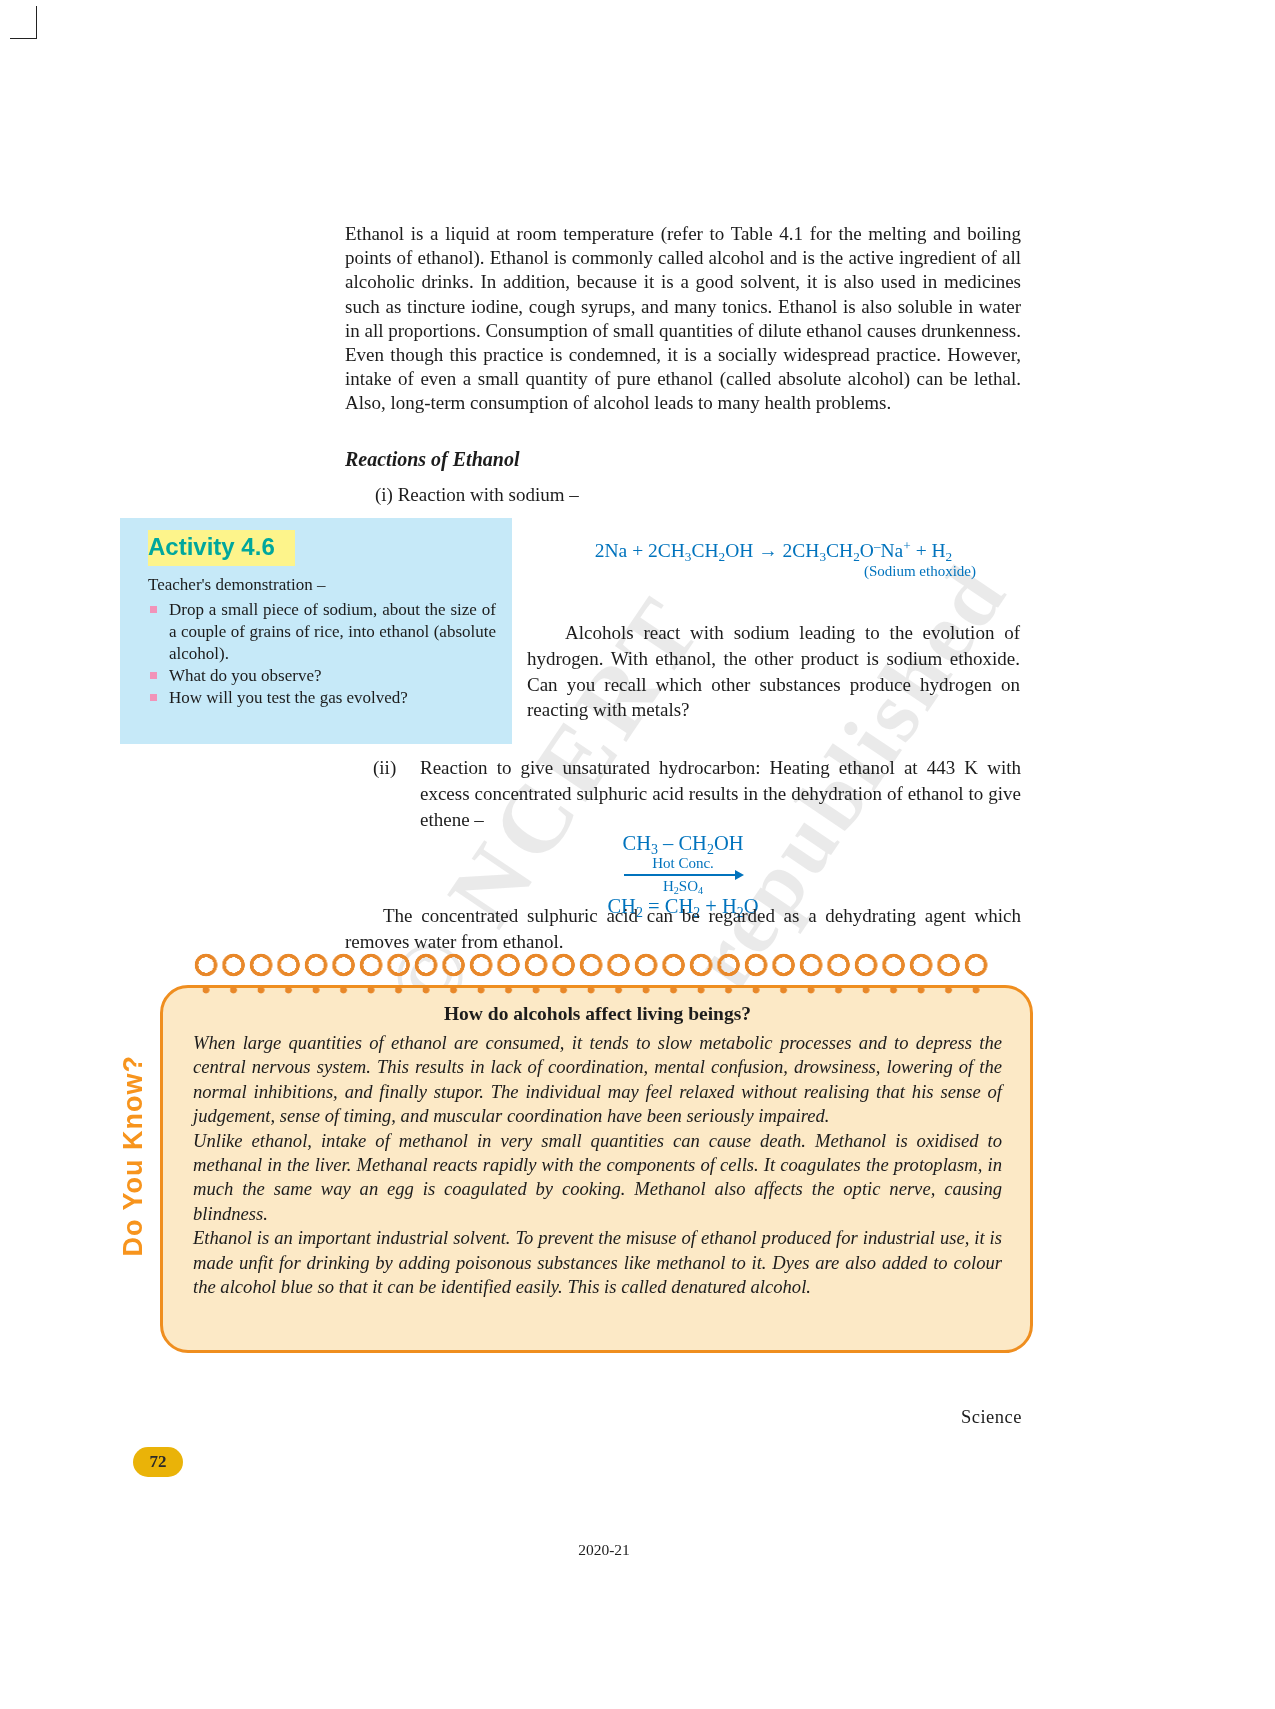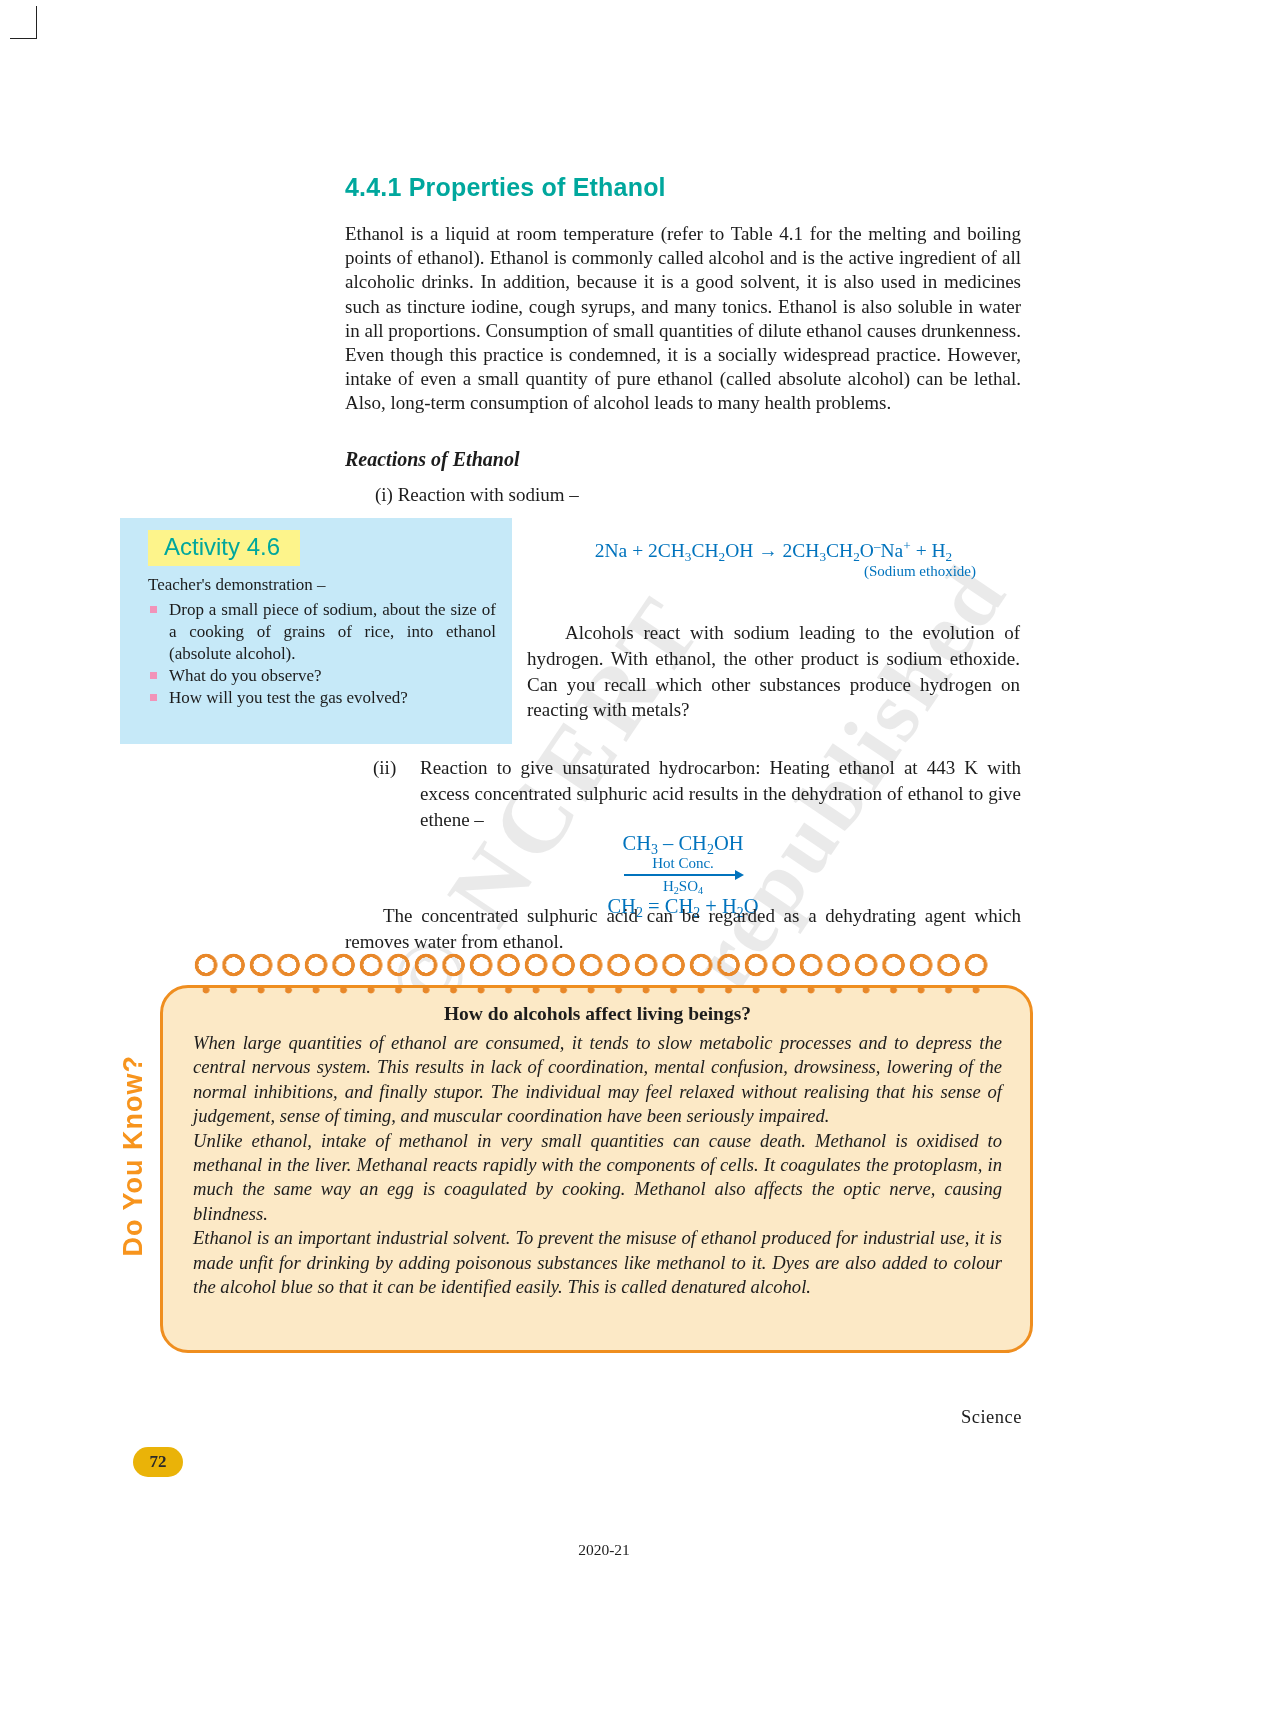--- a/index.html
+++ b/index.html
@@ -25,22 +25,22 @@
 
   .intro-para{position:absolute;left:345px;top:203px;width:676px;
     font-size:19px;line-height:24.2px;text-align:justify;}
 
   .reactions-heading{position:absolute;left:345px;top:448px;font-size:20px;font-weight:bold;font-style:italic;}
 
   .item-i{position:absolute;left:375px;top:484px;font-size:19px;}
 
   .activity-box{position:absolute;left:120px;top:518px;width:392px;height:226px;background:#c6e9f8;z-index:1;}
   .activity-title-wrap{margin:12px 0 6px 28px;}
-  .activity-title{display:inline-block;background:#fdf48b;padding:3px 20px 5px 16px;
-    font-family:"Liberation Sans",sans-serif;font-weight:normal;font-size:24px;color:#00a79d;}
+  .activity-title{display:inline-block;background:#fdf48b;padding:3px 20px 5px 0;
+    font-family:"Liberation Sans",sans-serif;font-weight:bold;font-size:24px;color:#00a79d;}
   .activity-body{padding:2px 16px 0 28px;font-size:17px;line-height:22px;}
   .activity-intro{margin:0 0 3px 0;}
   .activity-list{list-style:none;margin:0;padding:0;}
   .activity-list li{position:relative;padding-left:21px;text-align:justify;}
   .activity-list li::before{content:"";position:absolute;left:2px;top:7px;width:7px;height:7px;background:#f293b9;}
 
   .eq1-wrap{position:absolute;left:527px;top:540px;width:493px;color:#0173bd;z-index:1;}
   .eq1-main{display:block;text-align:center;font-size:19.5px;}
   .eq1-caption{display:block;text-align:right;padding-right:44px;font-size:15px;margin-top:1px;}
 
@@ -87,36 +87,35 @@
 
 <div class="page">
 
   <div class="corner-mark"></div>
 
   <div class="watermark">
     <span class="wm1">© NCERT</span>
     <span class="wm2">not to be republished</span>
   </div>
 
-  <h1 class="section-heading">4.4.1 Properties of Ethanol</h1>
 
   <p class="intro-para">Ethanol is a liquid at room temperature (refer to Table 4.1 for the melting and boiling points of ethanol). Ethanol is commonly called alcohol and is the active ingredient of all alcoholic drinks. In addition, because it is a good solvent, it is also used in medicines such as tincture iodine, cough syrups, and many tonics. Ethanol is also soluble in water in all proportions. Consumption of small quantities of dilute ethanol causes drunkenness. Even though this practice is condemned, it is a socially widespread practice. However, intake of even a small quantity of pure ethanol (called absolute alcohol) can be lethal. Also, long-term consumption of alcohol leads to many health problems.</p>
 
   <div class="reactions-heading">Reactions of Ethanol</div>
 
   <div class="item-i">(i) Reaction with sodium –</div>
 
   <div class="activity-box">
     <div class="activity-title-wrap">
       <span class="activity-title">Activity 4.6</span>
     </div>
     <div class="activity-body">
       <p class="activity-intro">Teacher's demonstration –</p>
       <ul class="activity-list">
-        <li>Drop a small piece of sodium, about the size of a cooking of grains of rice, into ethanol (absolute alcohol).</li>
+        <li>Drop a small piece of sodium, about the size of a couple of grains of rice, into ethanol (absolute alcohol).</li>
         <li>What do you observe?</li>
         <li>How will you test the gas evolved?</li>
       </ul>
     </div>
   </div>
 
   <div class="eq1-wrap">
     <span class="eq1-main"><span>2Na + 2CH</span><sub>3</sub><span>CH</span><sub>2</sub><span>OH → 2CH</span><sub>3</sub><span>CH</span><sub>2</sub><span>O</span><sup>–</sup><span>Na</span><sup>+</sup><span> + H</span><sub>2</sub></span>
     <span class="eq1-caption">(Sodium ethoxide)</span>
   </div>

